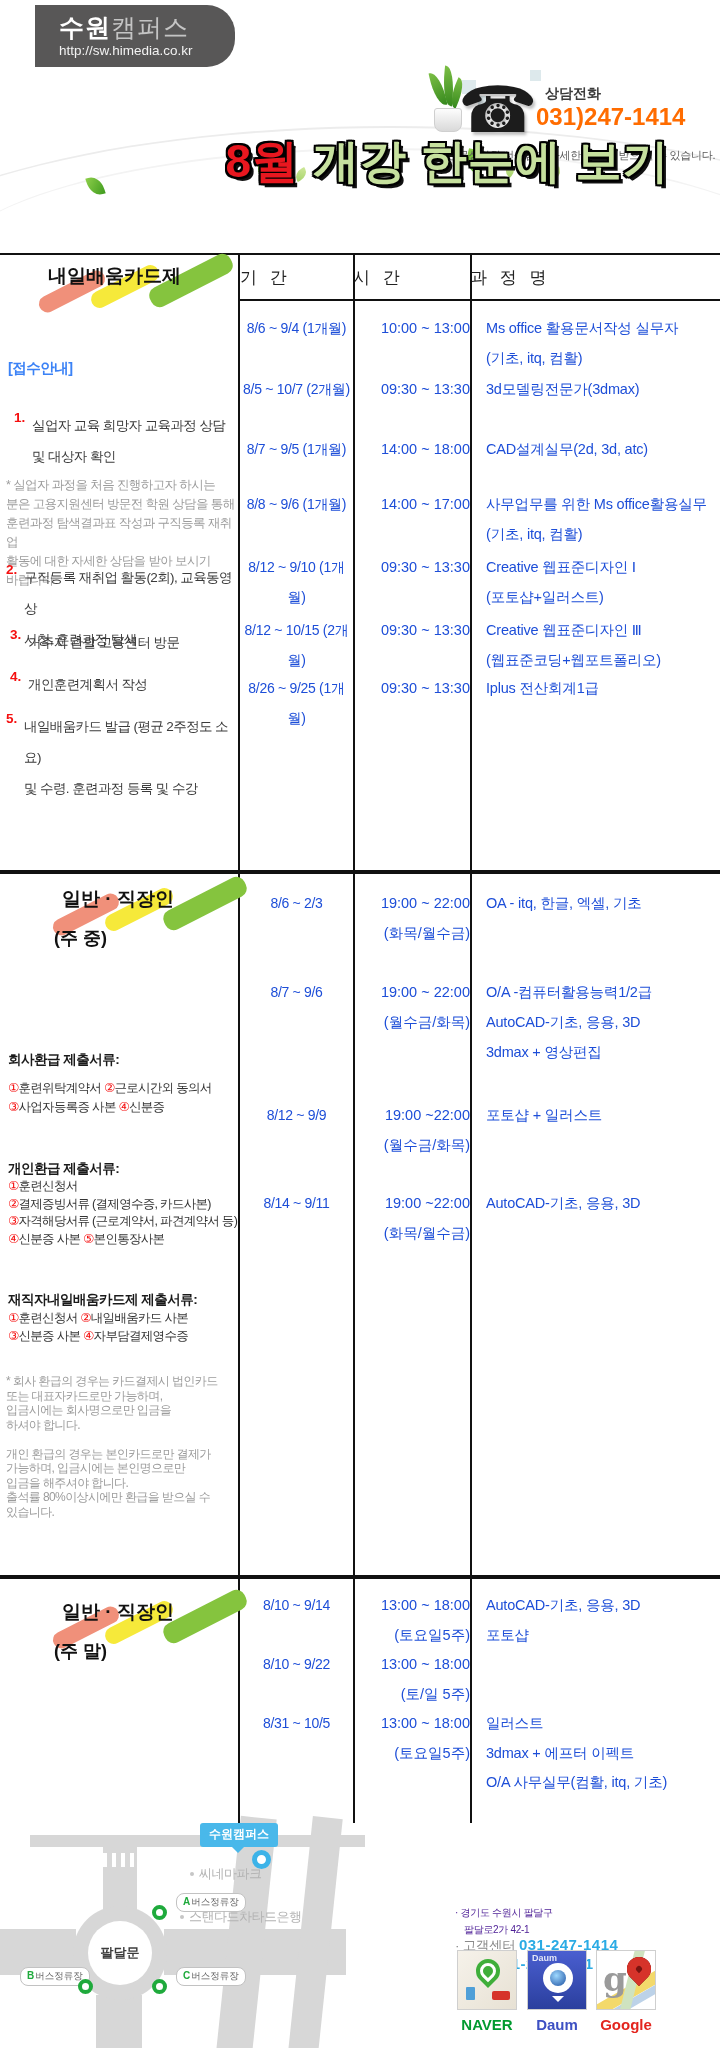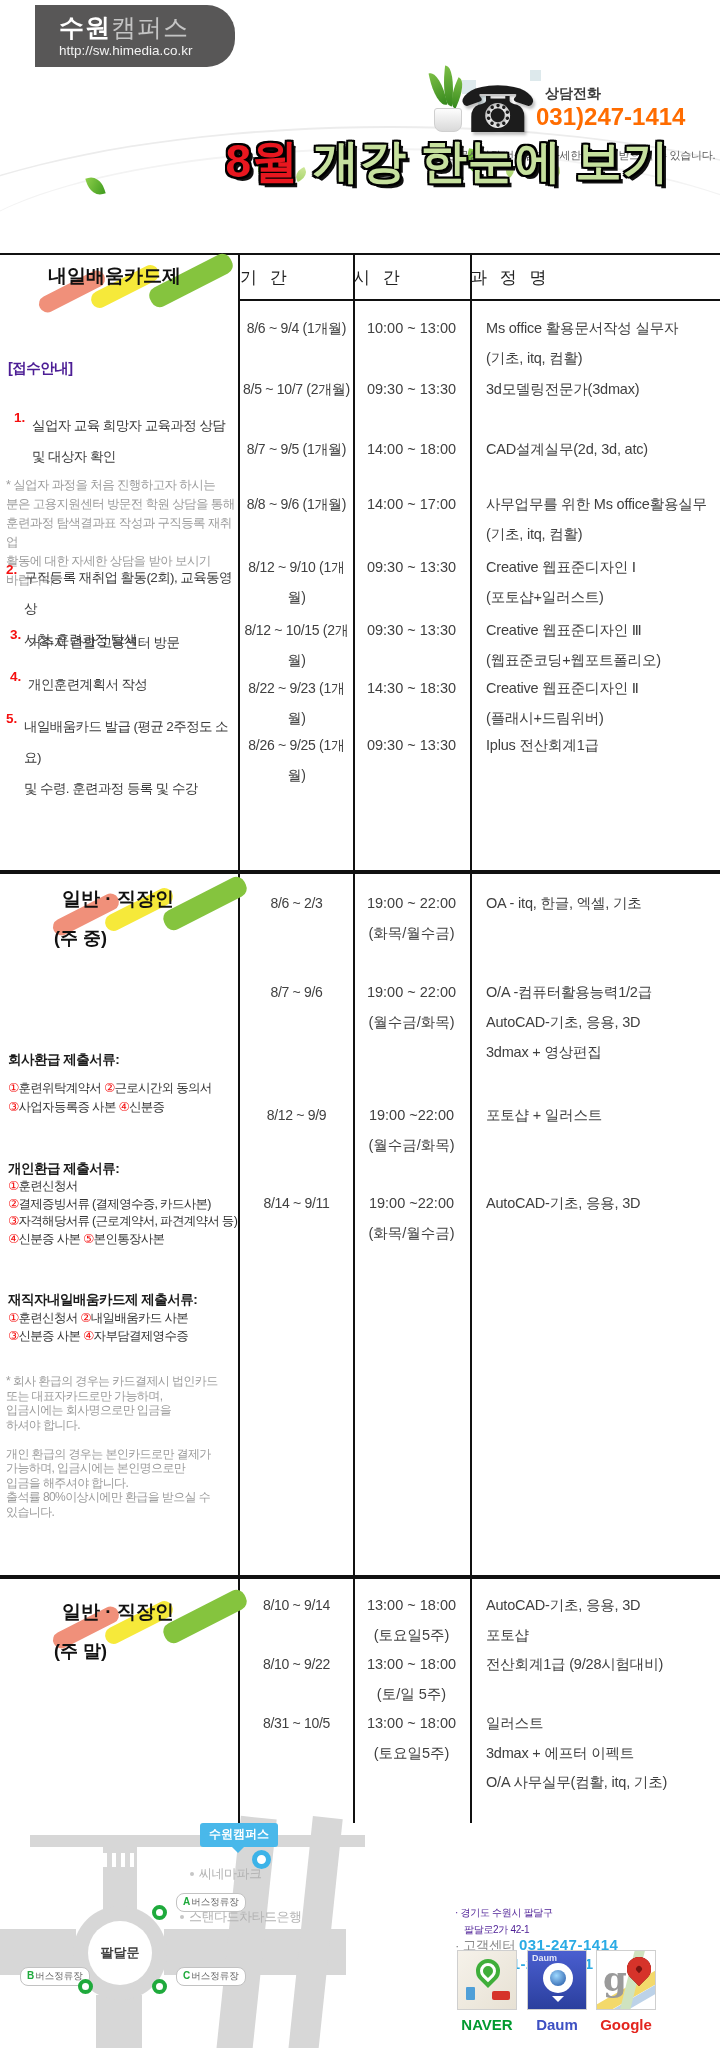--- a/index.html
+++ b/index.html
@@ -46,38 +46,38 @@
   .v1{left:238px}.v2{left:353px}.v3{left:470px}
 
   .thead{margin-left:240px;height:44px;border-bottom:2px solid #111;display:flex;align-items:center;}
   .th{font-size:17px;color:#222;letter-spacing:4px;}
   .th-period{width:113px;}
   .th-time{width:117px;}
   .th-course{flex:1;padding-right:70px;}
 
   .rows{margin-left:240px;}
   .row{display:flex;align-items:flex-start;}
-  .cell{white-space:pre-line;font-size:14.5px;line-height:30px;color:#404040;}
+  .cell{white-space:pre-line;font-size:14.5px;line-height:30px;color:#1d4ed8;}
   .cp{width:113px;text-align:center;font-size:14px;letter-spacing:-0.3px;}
-  .ct{width:117px;text-align:center;}
+  .ct{width:117px;text-align:right;}
   .cc{flex:1;padding-left:16px;letter-spacing:-0.2px;}
 
   .sidecol{position:absolute;left:0;top:0;width:238px;height:100%;}
 
   
   .brush{position:absolute;}
   .bs{position:absolute;border-radius:9px;transform:rotate(-27deg);}
   .bs1{left:-12px;top:20px;width:72px;height:17px;background:#f0907a;}
   .bs2{left:40px;top:15px;width:74px;height:17px;background:#f6e93a;}
   .bs3{left:98px;top:7px;width:90px;height:21px;background:#85c43e;}
   .brush-text{position:relative;z-index:2;font-size:19px;font-weight:bold;color:#111;letter-spacing:0px;white-space:nowrap;}
   .brush-sub{position:relative;z-index:2;display:block;font-size:18px;font-weight:bold;color:#111;margin-top:14px;}
 
   .note{position:absolute;font-size:13.5px;color:#3a3a3a;}
-  .note-head{color:#4c1d95;font-weight:bold;font-size:14.5px;letter-spacing:-0.5px;text-align:center;}
+  .note-head{color:#3b82f6;font-weight:bold;font-size:14.5px;letter-spacing:-0.5px;text-align:center;}
   .nitem{display:flex;}
   .nnum{color:#f50f0f;font-weight:bold;width:18px;flex:none;}
   .ntext{white-space:pre-line;line-height:31px;letter-spacing:-0.6px;}
   .gray{color:#9c9c9c;white-space:pre-line;letter-spacing:-0.6px;}
 
   .docs-head{font-weight:bold;font-size:13.5px;color:#1a1a1a;letter-spacing:-0.5px;}
   .docs-lines{white-space:pre-line;font-size:12.5px;color:#333;letter-spacing:-0.7px;}
   .rn{color:#f50f0f;}
 
   
@@ -197,26 +197,20 @@
         <div class="cell ct">09:30 ~ 13:30</div>
         <div class="cell cc">Creative 웹표준디자인 Ⅰ
 (포토샵+일러스트)</div>
       </div>
       <div class="row" style="height:58px">
         <div class="cell cp">8/12 ~ 10/15 (2개월)</div>
         <div class="cell ct">09:30 ~ 13:30</div>
         <div class="cell cc">Creative 웹표준디자인 Ⅲ
 (웹표준코딩+웹포트폴리오)</div>
       </div>
-      <div class="row" style="height:57px">
-        <div class="cell cp">8/22 ~ 9/23 (1개월)</div>
-        <div class="cell ct">14:30 ~ 18:30</div>
-        <div class="cell cc">Creative 웹표준디자인 Ⅱ
-(플래시+드림위버)</div>
-      </div>
       <div class="row" style="height:70px">
         <div class="cell cp">8/26 ~ 9/25 (1개월)</div>
         <div class="cell ct">09:30 ~ 13:30</div>
         <div class="cell cc">Iplus 전산회계1급</div>
       </div>
     </div>
 
     <div class="sidecol">
       <div class="brush" style="left:48px;top:8px">
         <i class="bs bs1"></i>
@@ -332,21 +326,20 @@
         <div class="cell cp" style="line-height:29.5px">8/10 ~ 9/14</div>
         <div class="cell ct" style="line-height:29.5px">13:00 ~ 18:00
 (토요일5주)</div>
         <div class="cell cc" style="line-height:29.5px">AutoCAD-기초, 응용, 3D
 포토샵</div>
       </div>
       <div class="row" style="height:59px">
         <div class="cell cp" style="line-height:29.5px">8/10 ~ 9/22</div>
         <div class="cell ct" style="line-height:29.5px">13:00 ~ 18:00
 (토/일 5주)</div>
-        <div class="cell cc" style="line-height:29.5px">전산회계1급 (9/28시험대비)</div>
       </div>
       <div class="row" style="height:105px">
         <div class="cell cp" style="line-height:29.5px">8/31 ~ 10/5</div>
         <div class="cell ct" style="line-height:29.5px">13:00 ~ 18:00
 (토요일5주)</div>
         <div class="cell cc" style="line-height:29.5px">일러스트
 3dmax + 에프터 이펙트
 O/A 사무실무(컴활, itq, 기초)</div>
       </div>
     </div>

